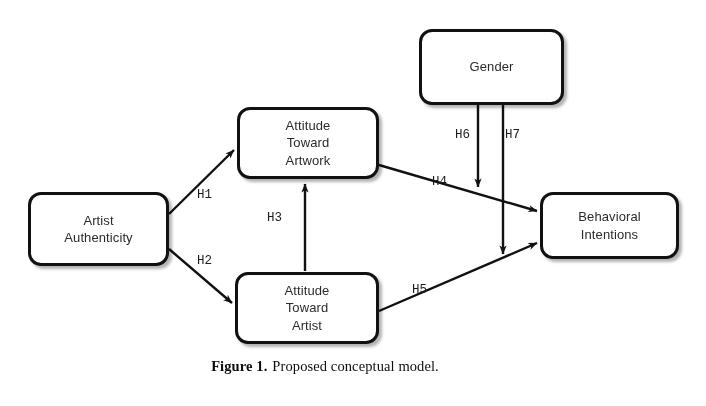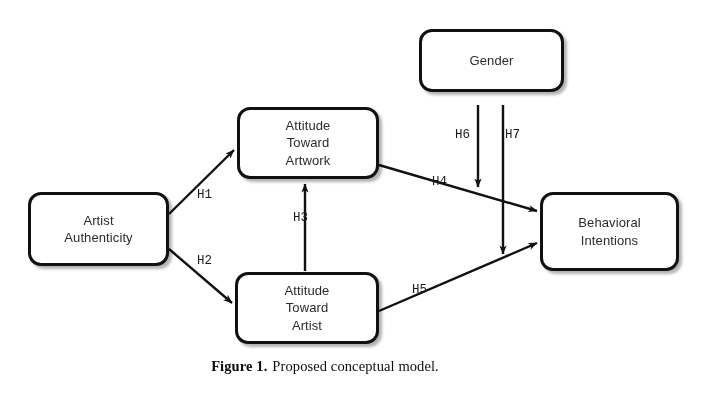--- a/index.html
+++ b/index.html
@@ -45,36 +45,36 @@
     z-index: 3;
   }
   .node-label {
     white-space: pre-line;
     padding: 0 6px;
   }
 
   #box-artist-authenticity { left: 28px;  top: 192px; width: 141px; height: 74px; }
   #box-attitude-artwork    { left: 237px; top: 107px; width: 142px; height: 72px; }
   #box-attitude-artist     { left: 235px; top: 272px; width: 144px; height: 72px; }
-  #box-gender              { left: 419px; top: 29px;  width: 145px; height: 63px; }
-  #box-behavioral          { left: 540px; top: 192px; width: 139px; height: 79px; }
+  #box-gender              { left: 419px; top: 29px;  width: 145px; height: 76px; }
+  #box-behavioral          { left: 540px; top: 192px; width: 139px; height: 67px; }
 
   
   .path-label {
     position: absolute;
     color: #1c1c1c;
     font-family: Liberation Mono, monospace;
     font-size: 12.5px;
     line-height: 1;
     white-space: nowrap;
     z-index: 4;
   }
   #label-h1 { left: 197px; top: 189px; }
   #label-h2 { left: 197px; top: 255px; }
-  #label-h3 { left: 293px; top: 212px; }
+  #label-h3 { left: 267px; top: 212px; }
   #label-h4 { left: 412px; top: 176px; margin-left: 20px; }
   #label-h5 { left: 412px; top: 266px; margin-top: 18px; }
   #label-h6 { left: 455px; top: 129px; }
   #label-h7 { left: 505px; top: 129px; }
 
   
   #figure-caption {
     position: absolute;
     left: 0;
     top: 358px;

